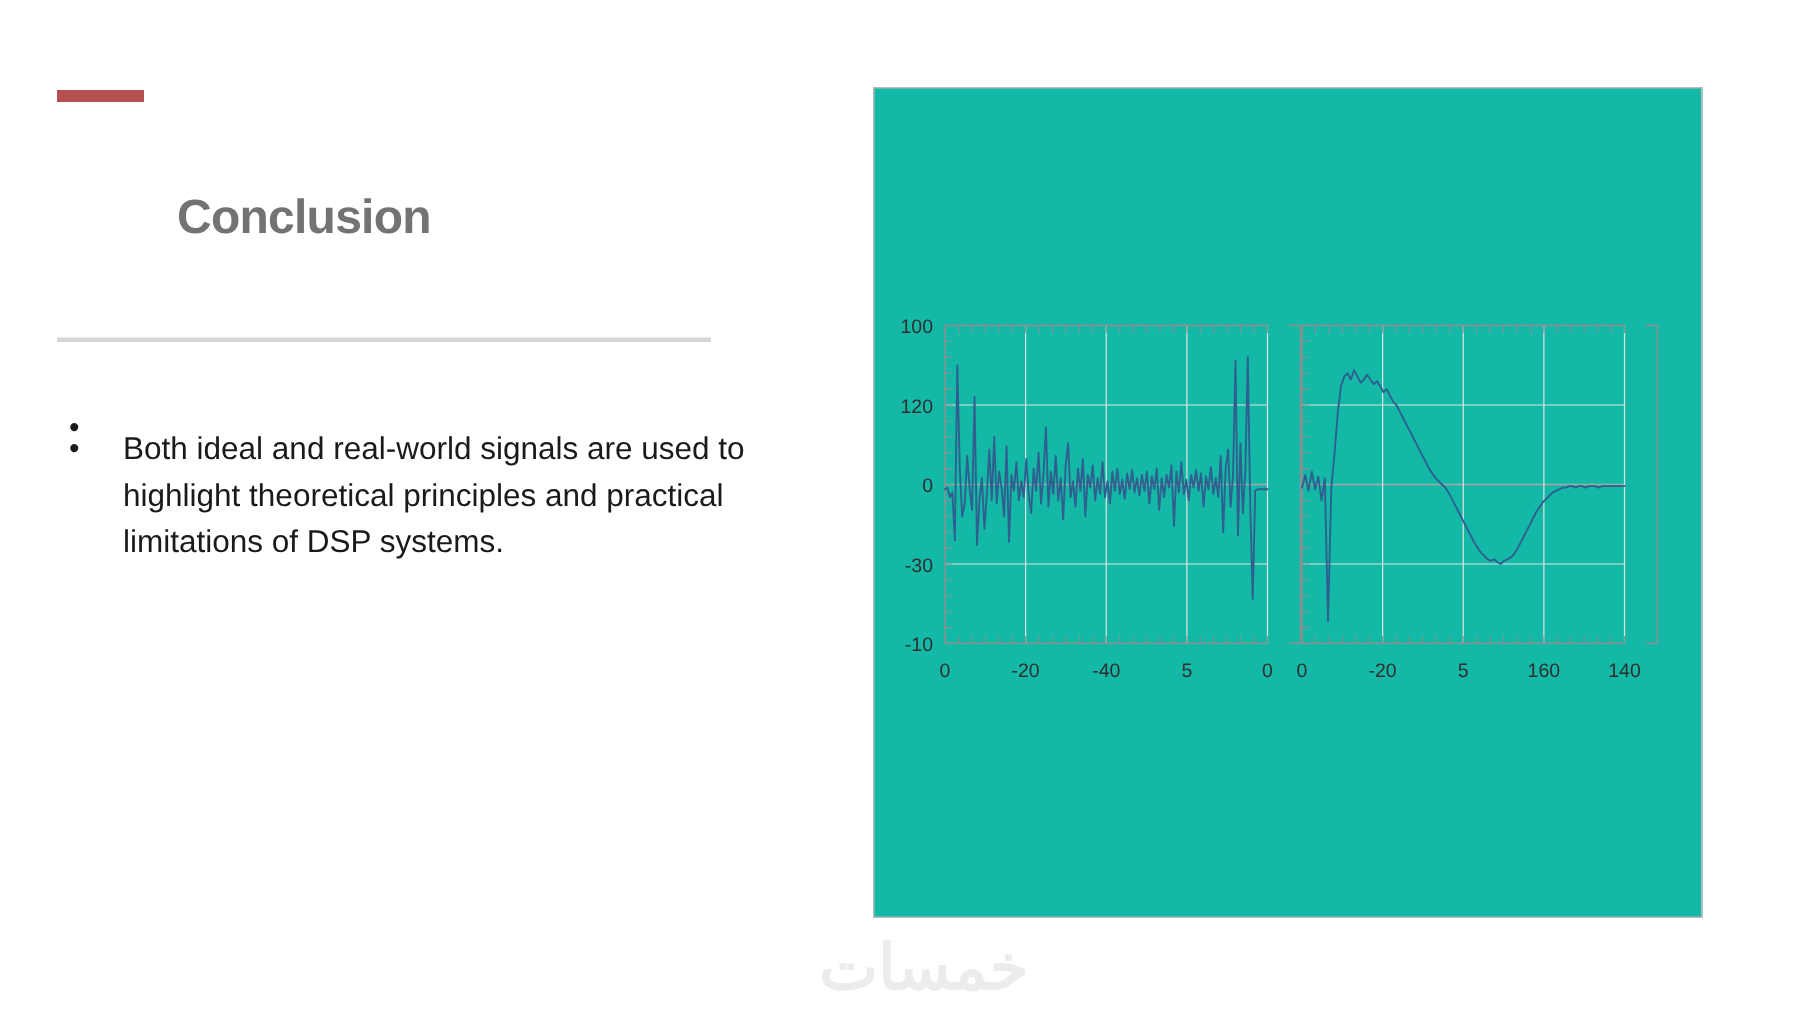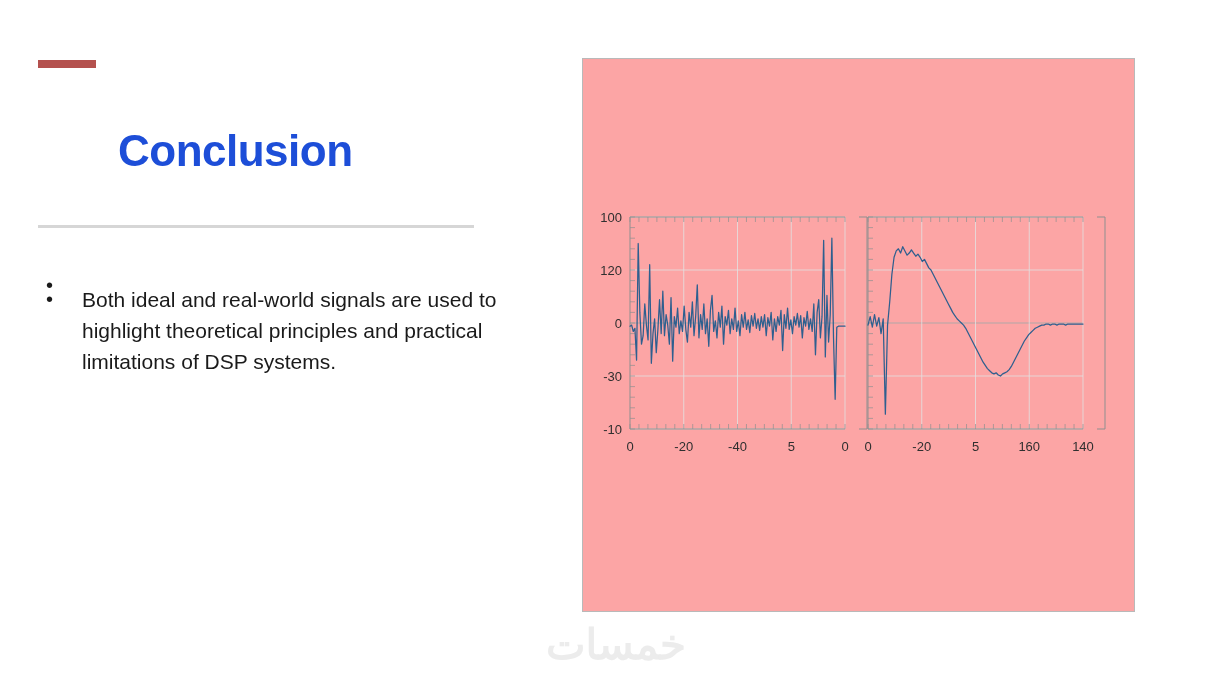--- a/index.html
+++ b/index.html
@@ -26,23 +26,23 @@
     left: 38px;
     top: 60px;
     width: 58px;
     height: 8px;
     background: #b4514e;
   }
   .slide-title {
     position: absolute;
     left: 118px;
     top: 128px;
-    font-size: 44px;
+    font-size: 32px;
     font-weight: bold;
-    color: #1d4ed8;
+    color: #737373;
     letter-spacing: -0.5px;
     line-height: 1.05;
     white-space: nowrap;
   }
   .title-rule {
     position: absolute;
     left: 38px;
     top: 225px;
     width: 436px;
     height: 3px;
@@ -72,21 +72,21 @@
     color: #1a1a1a;
   }
 
   
   .figure-frame {
     position: absolute;
     left: 582px;
     top: 58px;
     width: 553px;
     height: 554px;
-    background: #fca5a5;
+    background: #14b8a6;
     border: 1px solid #b9b9b9;
     box-sizing: border-box;
   }
   .figure-inner {
     position: absolute;
     left: 0px;
     top: 140px;
     width: 553px;
     height: 270px;
   }

